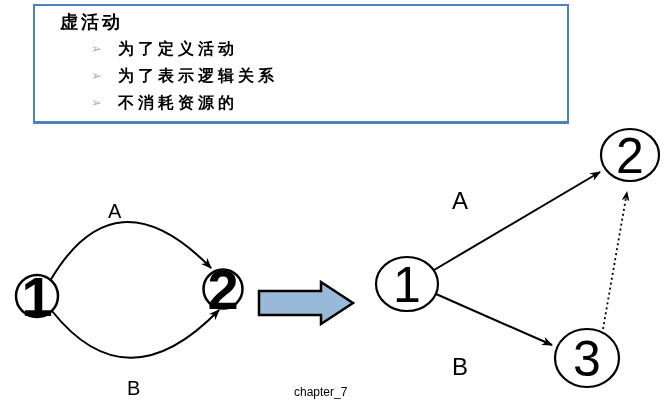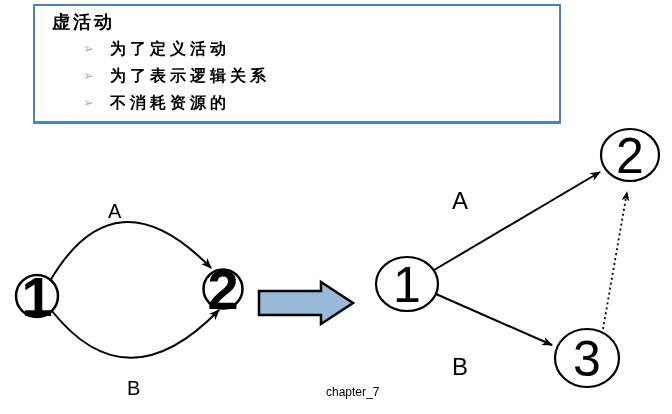--- a/index.html
+++ b/index.html
@@ -13,21 +13,21 @@
     color: #000;
   }
   
   .info-box {
     position: absolute;
     left: 33px; top: 4px;
     width: 520px; height: 110px;
     border: 2px solid #4f81bd;
     border-bottom-width: 3px;
     background: #ffffff;
-    padding: 5px 0 0 4px;
+    padding: 5px 0 0 12px;
   }
   .info-box .box-title {
     margin-left: 13px;
     font-size: 18px;
     font-weight: 700;
     letter-spacing: 3px;
     line-height: 22px;
   }
   .bullet-row {
     display: flex;
@@ -53,21 +53,20 @@
     position: absolute;
     font-size: 20px;
     color: #000;
   }
   .edge-label.big { font-size: 24px; }
   .footer-label {
     position: absolute;
     left: 294px; top: 385px;
     font-size: 12px;
     color: #000;
-    margin-left: 32px;
   }
 </style>
 </head>
 <body>
 
 <div class="stage">
 
   <div class="info-box">
     <div class="box-title">虚活动</div>
     <div class="bullet-row">

